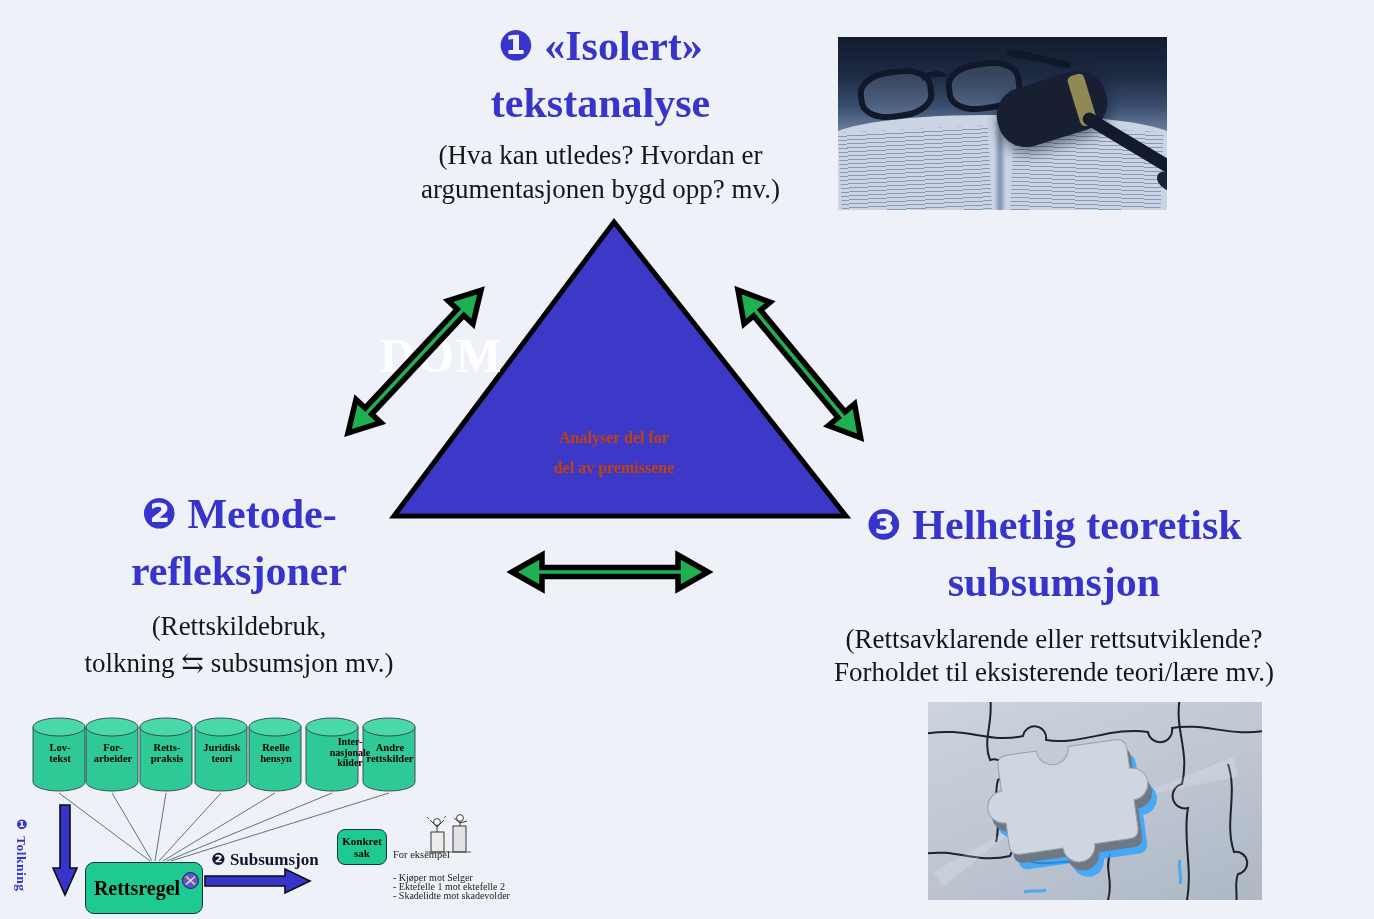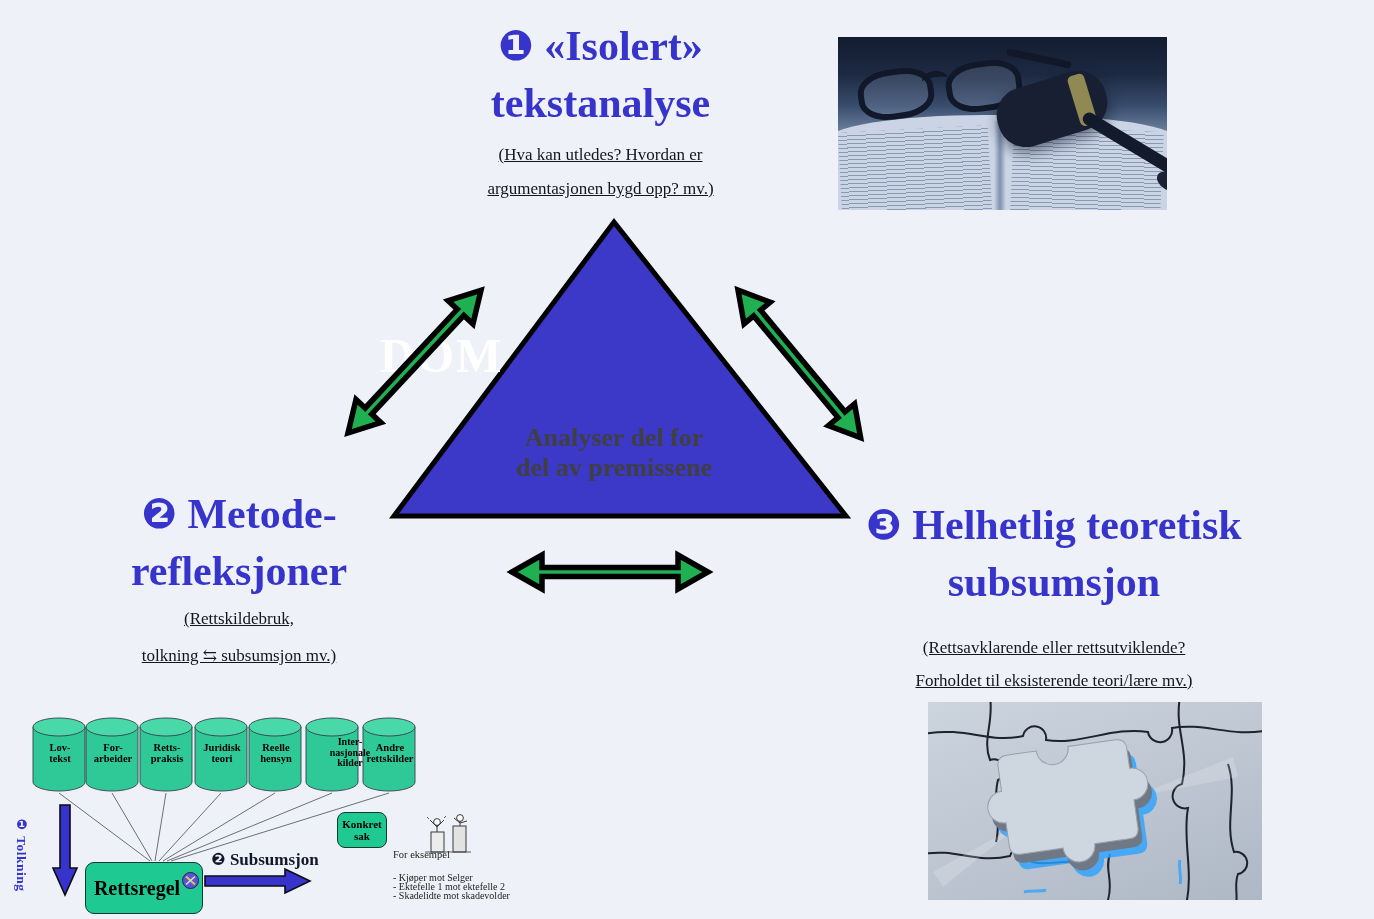--- a/index.html
+++ b/index.html
@@ -8,36 +8,36 @@
     background:#eef1f7;
     font-family:"Liberation Serif","DejaVu Serif",serif;
   }
   .abs{position:absolute;}
   
   .sec{position:absolute; text-align:center;}
   .h-blue{
     color:#3634cb; font-weight:bold; font-size:42px; line-height:57px;
     font-family:"Liberation Serif","DejaVu Sans",serif;
   }
-  .sub{color:#15151a; font-size:17px; line-height:34px;text-decoration:underline;}
+  .sub{color:#15151a; font-size:27px; line-height:34px;}
   .sec-top{left:318px; top:18px; width:565px;}
   .sec-top .sub{margin-top:6px; line-height:34px;}
   .sec-left{left:14px; top:486px; width:450px;}
-  .sec-left .sub{line-height:37px;}
+  .sec-left .sub{margin-top:8px; line-height:37px;}
   .sec-right{left:786px; top:497px; width:536px;}
-  .sec-right .sub{margin-top:20px; line-height:33px;}
+  .sec-right .sub{margin-top:12px; line-height:33px;}
   
   .tri-wrap{left:380px; top:210px; width:480px; height:312px;}
   .tri-title{
     position:absolute; left:0; top:118px; width:468px; text-align:left;
     color:#fff; font-weight:bold; font-size:48px; letter-spacing:2px;
   }
   .tri-sub{
     position:absolute; left:0; top:213px; width:468px; text-align:center;
-    color:#404040; font-weight:bold; font-size:26px; line-height:30px;
+    color:#c2410c; font-weight:bold; font-size:16px; line-height:30px;
   }
   .garrow{fill:#1fb052; stroke:#000; stroke-width:5.5; stroke-linejoin:miter;}
   
   .photo{overflow:hidden;}
   .gavel-photo{left:838px; top:37px; width:329px; height:173px;
     background:linear-gradient(180deg,#0e131f 0%,#1b2435 22%,#3c4d68 40%,#8496ad 58%,#d6dee9 78%,#e9eef5 100%);}
   .book{position:absolute; left:-12px; top:78px; width:353px; height:100px;
     background:#e7ecf4; border-radius:45% 45% 0 0 / 26px 26px 0 0;}
   .page{position:absolute; top:14px; width:150px; height:86px; opacity:.85;
     background:repeating-linear-gradient(180deg, rgba(125,145,170,0) 0 3px, rgba(125,145,170,.9) 3px 4px);}
@@ -257,21 +257,21 @@
     <span>Rettsregel</span>
     <svg class="tools-badge" viewBox="0 0 17 17">
       <circle cx="8.5" cy="8.5" r="8" fill="#5b55d6" stroke="#23233a" stroke-width="1"></circle>
       <line x1="4" y1="4.5" x2="13" y2="12.5" stroke="#e0c05a" stroke-width="2"></line>
       <line x1="13" y1="4.5" x2="4" y2="12.5" stroke="#cfe0ee" stroke-width="1.6"></line>
     </svg>
   </div>
 
   <div class="abs subsum" style="left:200px; top:849px;">❷ Subsumsjon</div>
 
-  <div class="abs gbox konkret" style="left:337px; top:812px;">Konkret
+  <div class="abs gbox konkret" style="left:337px; top:829px;">Konkret
 sak</div>
 
   <div class="abs foreks" style="left:393px; top:849px;">For eksempel</div>
   <div class="abs ex-item" style="top:873px; left:393px;">- Kjøper mot Selger</div>
   <div class="abs ex-item" style="top:882px; left:393px;">- Ektefelle 1 mot ektefelle 2</div>
   <div class="abs ex-item" style="top:891px; left:393px;">- Skadelidte mot skadevolder</div>
 
   <div class="abs photo puzzle-photo">
     <svg width="334" height="198" viewBox="0 0 334 198">
 

